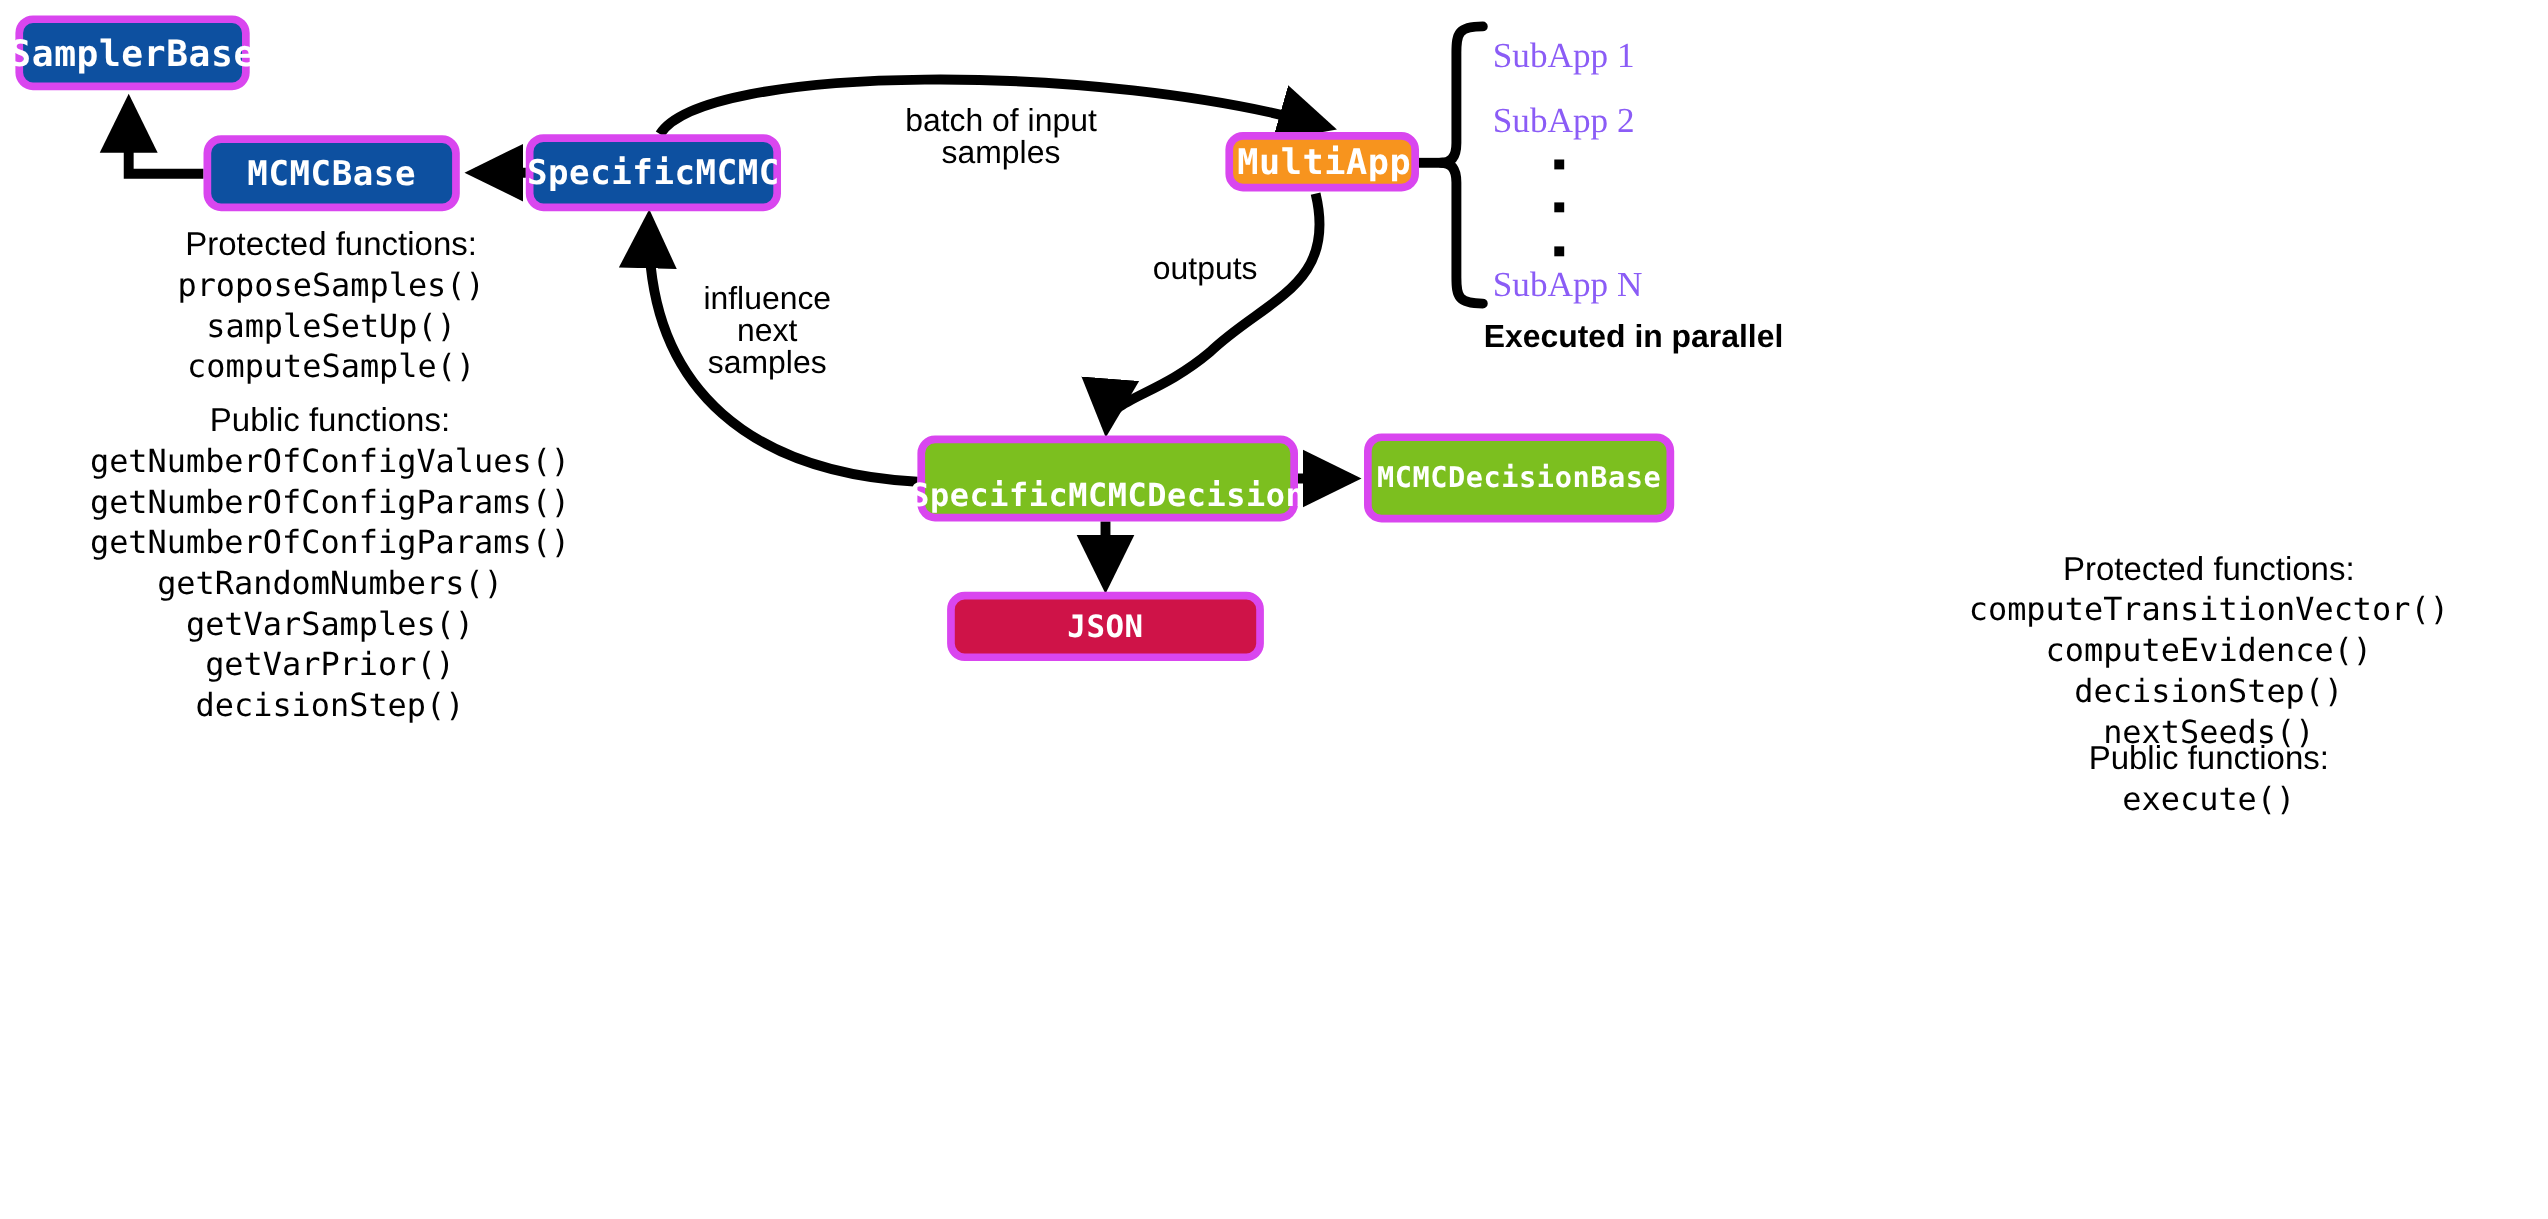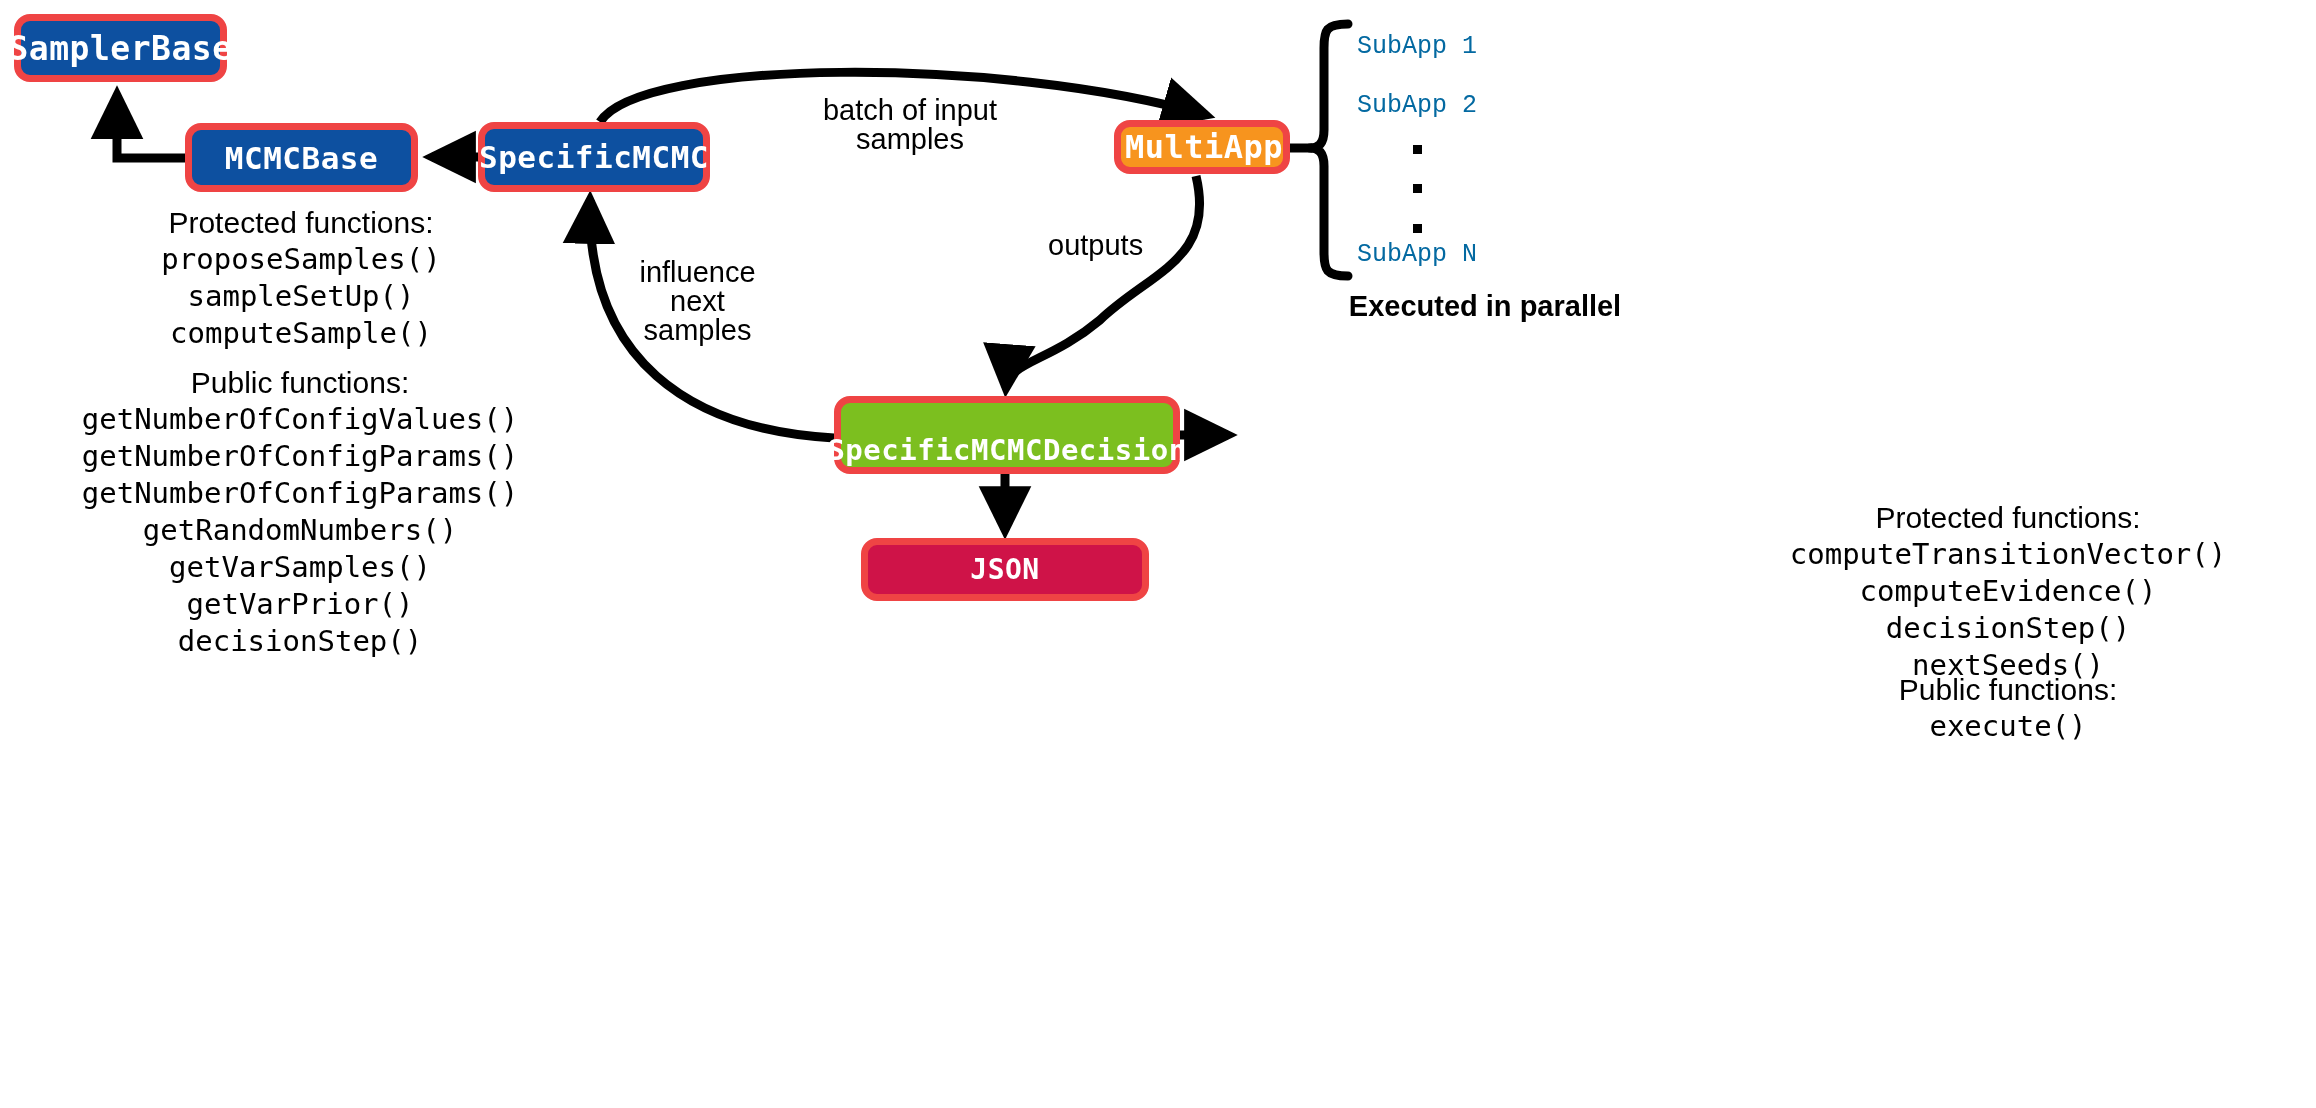--- a/index.html
+++ b/index.html
@@ -21,21 +21,21 @@
     top: 0;
     width: 2316px;
     height: 1108px;
     pointer-events: none;
   }
 
   
   .node {
     position: absolute;
     box-sizing: border-box;
-    border: 7px solid #ef4444;
+    border: 7px solid #d946ef;
     border-radius: 16px;
     display: flex;
     align-items: center;
     justify-content: center;
     color: #ffffff;
     font-family: "DejaVu Sans Mono", "Liberation Mono", monospace;
     font-weight: bold;
     letter-spacing: 0.5px;
     text-align: center;
     z-index: 3;
@@ -94,23 +94,23 @@
 
   
   #subapp-list {
     position: absolute;
     left: 1357px;
     top: 18px;
     width: 260px;
     z-index: 2;
   }
   .subapp-item {
-    font-family: Liberation Mono, monospace;
-    font-size: 25px;
-    color: #0369a1;
+    font-family: Liberation Serif, serif;
+    font-size: 32px;
+    color: #8b5cf6;
     white-space: nowrap;
   }
   #subapp-1 { position:absolute; left:0; top:14px; }
   #subapp-2 { position:absolute; left:0; top:73px; }
   #subapp-n { position:absolute; left:0; top:222px; }
   .vdot {
     position: absolute;
     left: 56px;
     width: 9px;
     height: 9px;
@@ -184,20 +184,23 @@
   </div>
 
   <div class="node orange" id="node-multiapp">
     <span>MultiApp</span>
   </div>
 
   <div class="node green" id="node-specificdecision">
     <span>SpecificMCMCDecision</span>
   </div>
 
+  <div class="node green" id="node-mcmcdecisionbase">
+    <span>MCMCDecisionBase</span>
+  </div>
 
   <div class="node crimson" id="node-json">
     <span>JSON</span>
   </div>
 
   <div class="edge-label" id="label-batch">batch of input samples</div>
 
   <div class="edge-label" id="label-influence">influence next
 samples</div>
 

